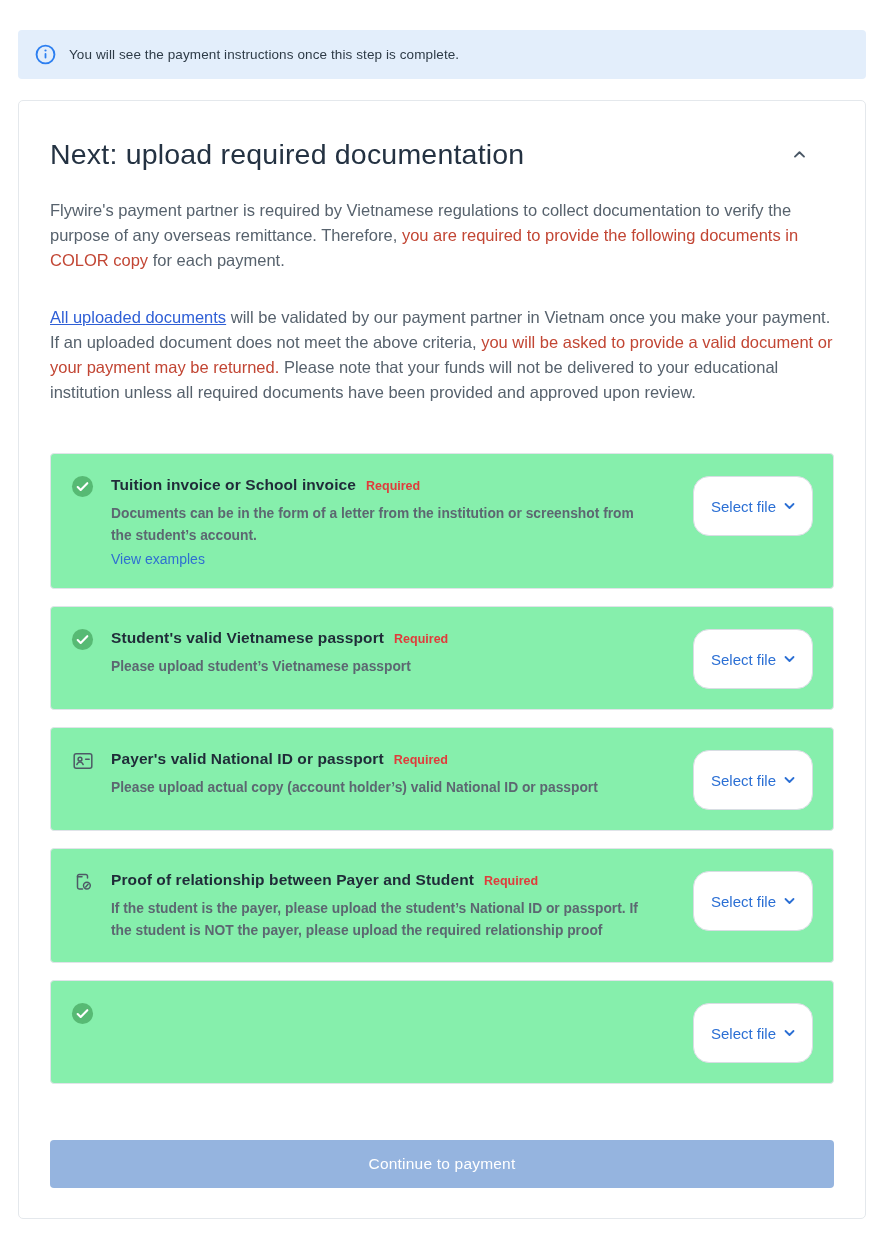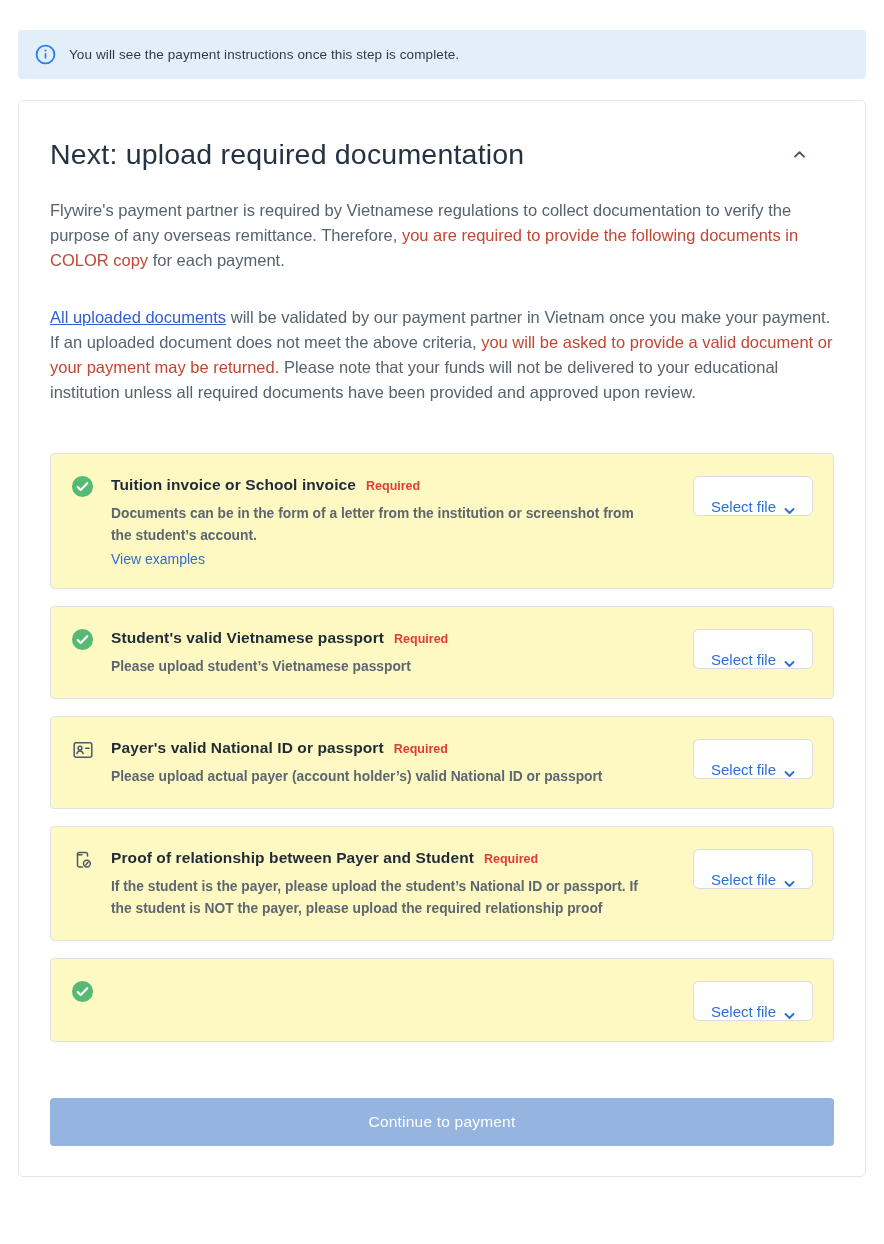--- a/index.html
+++ b/index.html
@@ -70,21 +70,21 @@
     cursor: pointer;
   }
 
   
   .doc-card {
     display: flex;
     align-items: flex-start;
     gap: 16px;
     border: 1px solid #e0e4e9;
     border-radius: 4px;
-    background: #fef9c3;
+    background: #86efac;
     padding: 20px;
     margin-top: 17px;
   }
   .doc-card.first { margin-top: 48px; }
   .doc-icon { flex: none; width: 24px; padding-top: 1px; }
   .doc-body { flex: 1; min-width: 0; }
   .doc-title-row {
     display: flex;
     align-items: baseline;
     gap: 10px;
@@ -115,28 +115,28 @@
     font-size: 14px;
     color: #2f6fd1;
     cursor: pointer;
   }
   .select-btn {
     flex: none;
     margin-left: auto;
     align-self: flex-start;
     margin-top: 2px;
     display: flex;
-    align-items: flex-end;
+    align-items: center;
     justify-content: center;
     gap: 8px;
     width: 120px;
-    height: 40px;
+    height: 60px;
     background: #fff;
     border: 1px solid #d8dde3;
-    border-radius: 6px;
+    border-radius: 16px;
     font-family: inherit;
     font-size: 15px;
     color: #2b6fd4;
     cursor: pointer;
   }
 
   
   .continue-btn {
     display: block;
     width: 100%;
@@ -240,21 +240,21 @@
         <circle cx="9" cy="10.2" r="1.9"></circle>
         <path d="M5.9 15.6c.6-1.7 1.7-2.5 3.1-2.5s2.5.8 3.1 2.5"></path>
         <path d="M14.6 10.3h3.6"></path>
       </svg>
     </span>
     <div class="doc-body">
       <div class="doc-title-row">
         <span class="doc-title">Payer's valid National ID or passport</span>
         <span class="required-badge">Required</span>
       </div>
-      <div class="doc-desc">Please upload actual payer (account holder’s) valid National ID or passport</div>
+      <div class="doc-desc">Please upload actual copy (account holder’s) valid National ID or passport</div>
     </div>
     <button class="select-btn">
       <span>Select file</span>
       <span style="display:flex;">
         <svg width="11" height="8" viewBox="0 0 11 8">
             <path d="M1.5 2l4 4 4-4" fill="none" stroke="#2b6fd4" stroke-width="1.8" stroke-linecap="round" stroke-linejoin="round"></path>
           </svg>
       </span>
     </button>
   </div>

